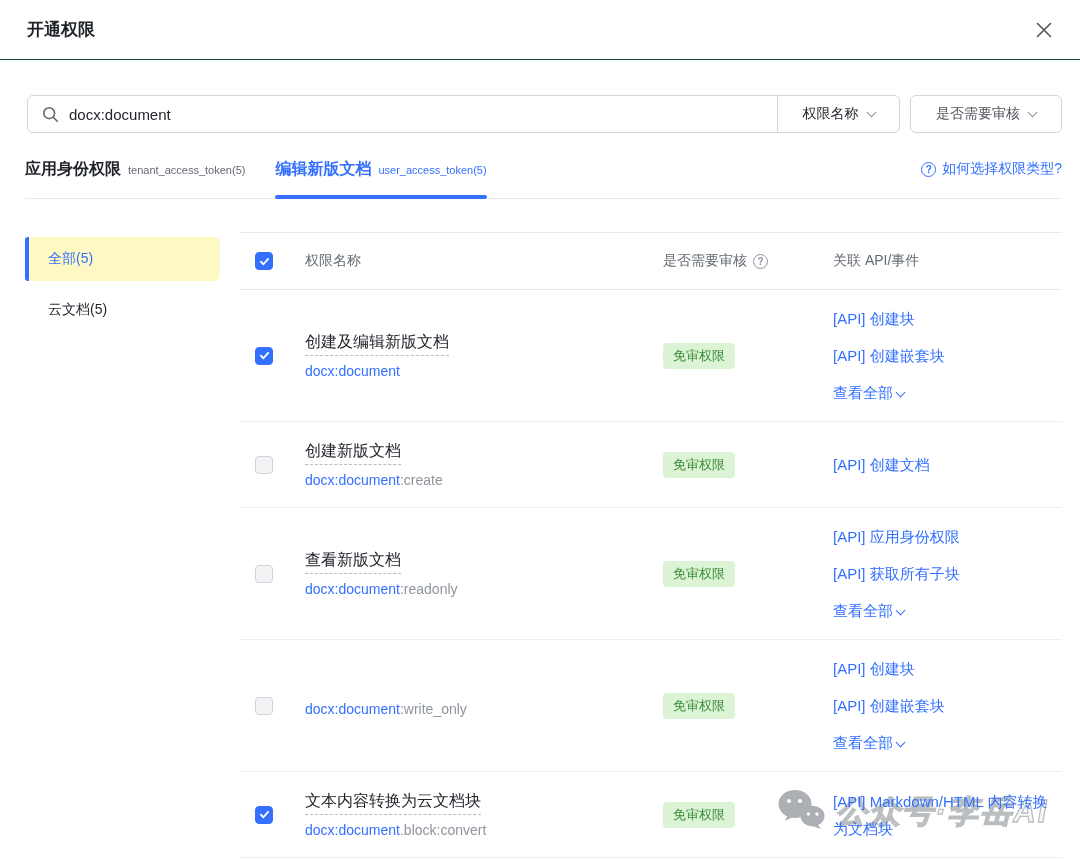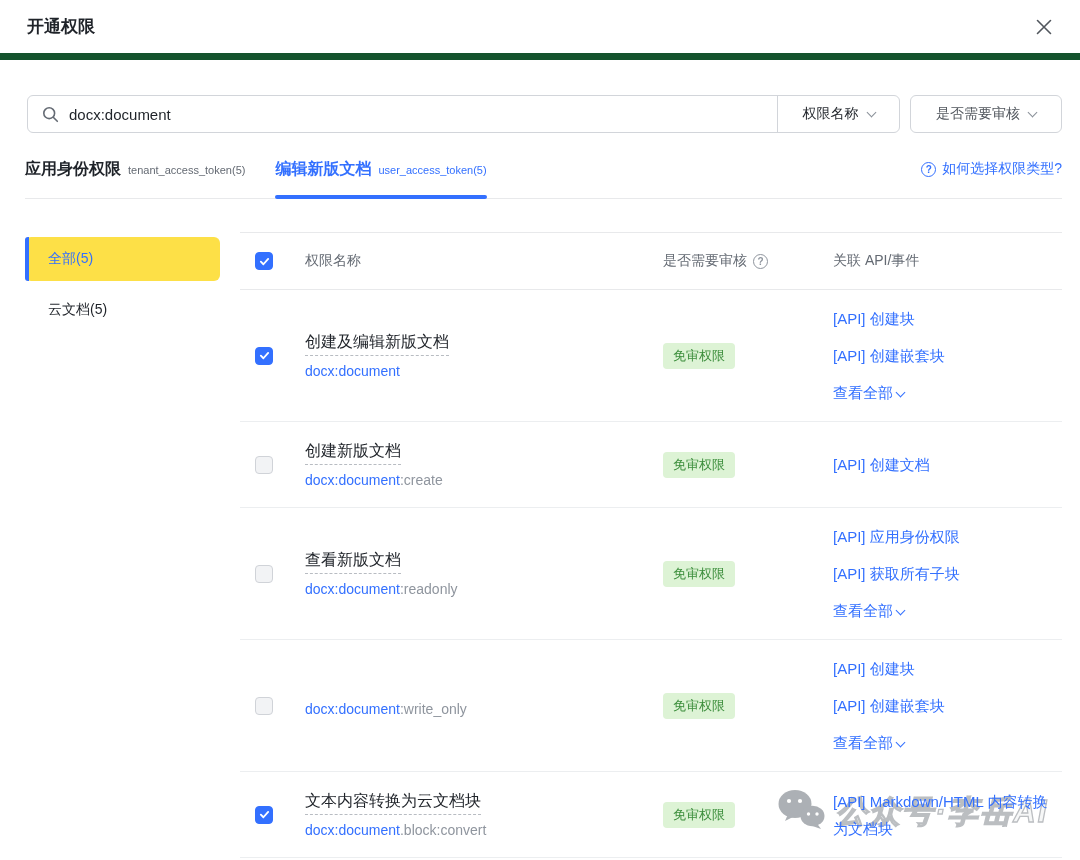--- a/index.html
+++ b/index.html
@@ -9,21 +9,21 @@
     background: #ffffff;
     font-family: "Liberation Sans", sans-serif;
     color: #1f2329;
     overflow: hidden;
   }
   
   .dlg-header {
     height: 60px;
     display: flex; align-items: center; justify-content: space-between;
     padding: 0 22px 0 27px;
-    border-bottom: 7px solid #14532d;
+    border-bottom: 1px solid #14532d;
   }
   .dlg-title { font-size: 17px; font-weight: 600; color: #1f2329; }
   .close-btn { cursor: pointer; display: flex; align-items: center; justify-content: center; width: 28px; height: 28px; }
   
   .search-row { margin: 35px 18px 0 27px; height: 38px; display: flex; gap: 10px; }
   .search-group { flex: 1; display: flex; align-items: center; border: 1px solid #d2d5da; border-radius: 6px; background: #fff; }
   .search-icon { margin: 0 10px 0 14px; display: flex; }
   .search-input { flex: 1; min-width: 0; border: 0; outline: 0; background: transparent; font-size: 15px; color: #1f2329; font-family: inherit; }
   .field-filter { width: 122px; align-self: stretch; border-left: 1px solid #d2d5da; display: flex; align-items: center; justify-content: center; gap: 9px; font-size: 14px; color: #1f2329; cursor: pointer; }
   .review-filter { width: 152px; border: 1px solid #d2d5da; border-radius: 6px; display: flex; align-items: center; justify-content: center; gap: 9px; font-size: 14px; color: #51565d; cursor: pointer; }
@@ -34,21 +34,21 @@
   .tab-cn { font-size: 16px; font-weight: 600; color: #1f2329; }
   .tab-en { font-size: 11px; color: #646a73; }
   .tab.active .tab-cn, .tab.active .tab-en { color: #3370ff; }
   .tab.active::after { content: ""; position: absolute; left: 0; right: 0; bottom: -1px; height: 4px; background: #3370ff; border-radius: 2px; }
   .help-link { margin-left: auto; display: flex; align-items: center; gap: 6px; color: #3370ff; font-size: 14px; padding-bottom: 20px; cursor: pointer; text-decoration: none; }
   .qmark { width: 15px; height: 15px; min-width: 15px; border: 1.2px solid currentColor; border-radius: 50%; display: inline-flex; align-items: center; justify-content: center; font-size: 10px; font-weight: 600; }
   
   .content { display: flex; padding: 0 18px 0 25px; }
   .sidebar { width: 195px; margin-right: 20px; padding-top: 38px; }
   .side-item { height: 44px; display: flex; align-items: center; padding-left: 23px; font-size: 14px; color: #1f2329; border-radius: 6px; margin-bottom: 7px; cursor: pointer; position: relative; }
-  .side-item.active { background: #fde047; color: #3370ff; }
+  .side-item.active { background: #fef9c3; color: #3370ff; }
   .side-item.active::before { content: ""; position: absolute; left: 0; top: 0; bottom: 0; width: 4px; background: #3370ff; border-radius: 3px 0 0 3px; }
   
   .perm-table { flex: 1; margin-top: 33px; border-top: 1px solid #e8e9eb; }
   .thead { display: flex; align-items: center; height: 57px; border-bottom: 1px solid #e8e9eb; color: #646a73; font-size: 14px; }
   .col-check { width: 65px; padding-left: 15px; display: flex; align-items: center; }
   .col-name { flex: 1; padding-right: 16px; }
   .col-review { width: 170px; display: flex; align-items: center; gap: 6px; }
   .col-api { width: 229px; display: flex; flex-direction: column; justify-content: center; }
   .qmark-grey { color: #8f959e; }
   .perm-row { display: flex; align-items: center; min-height: 86px; border-bottom: 1px solid #eceef0; }

